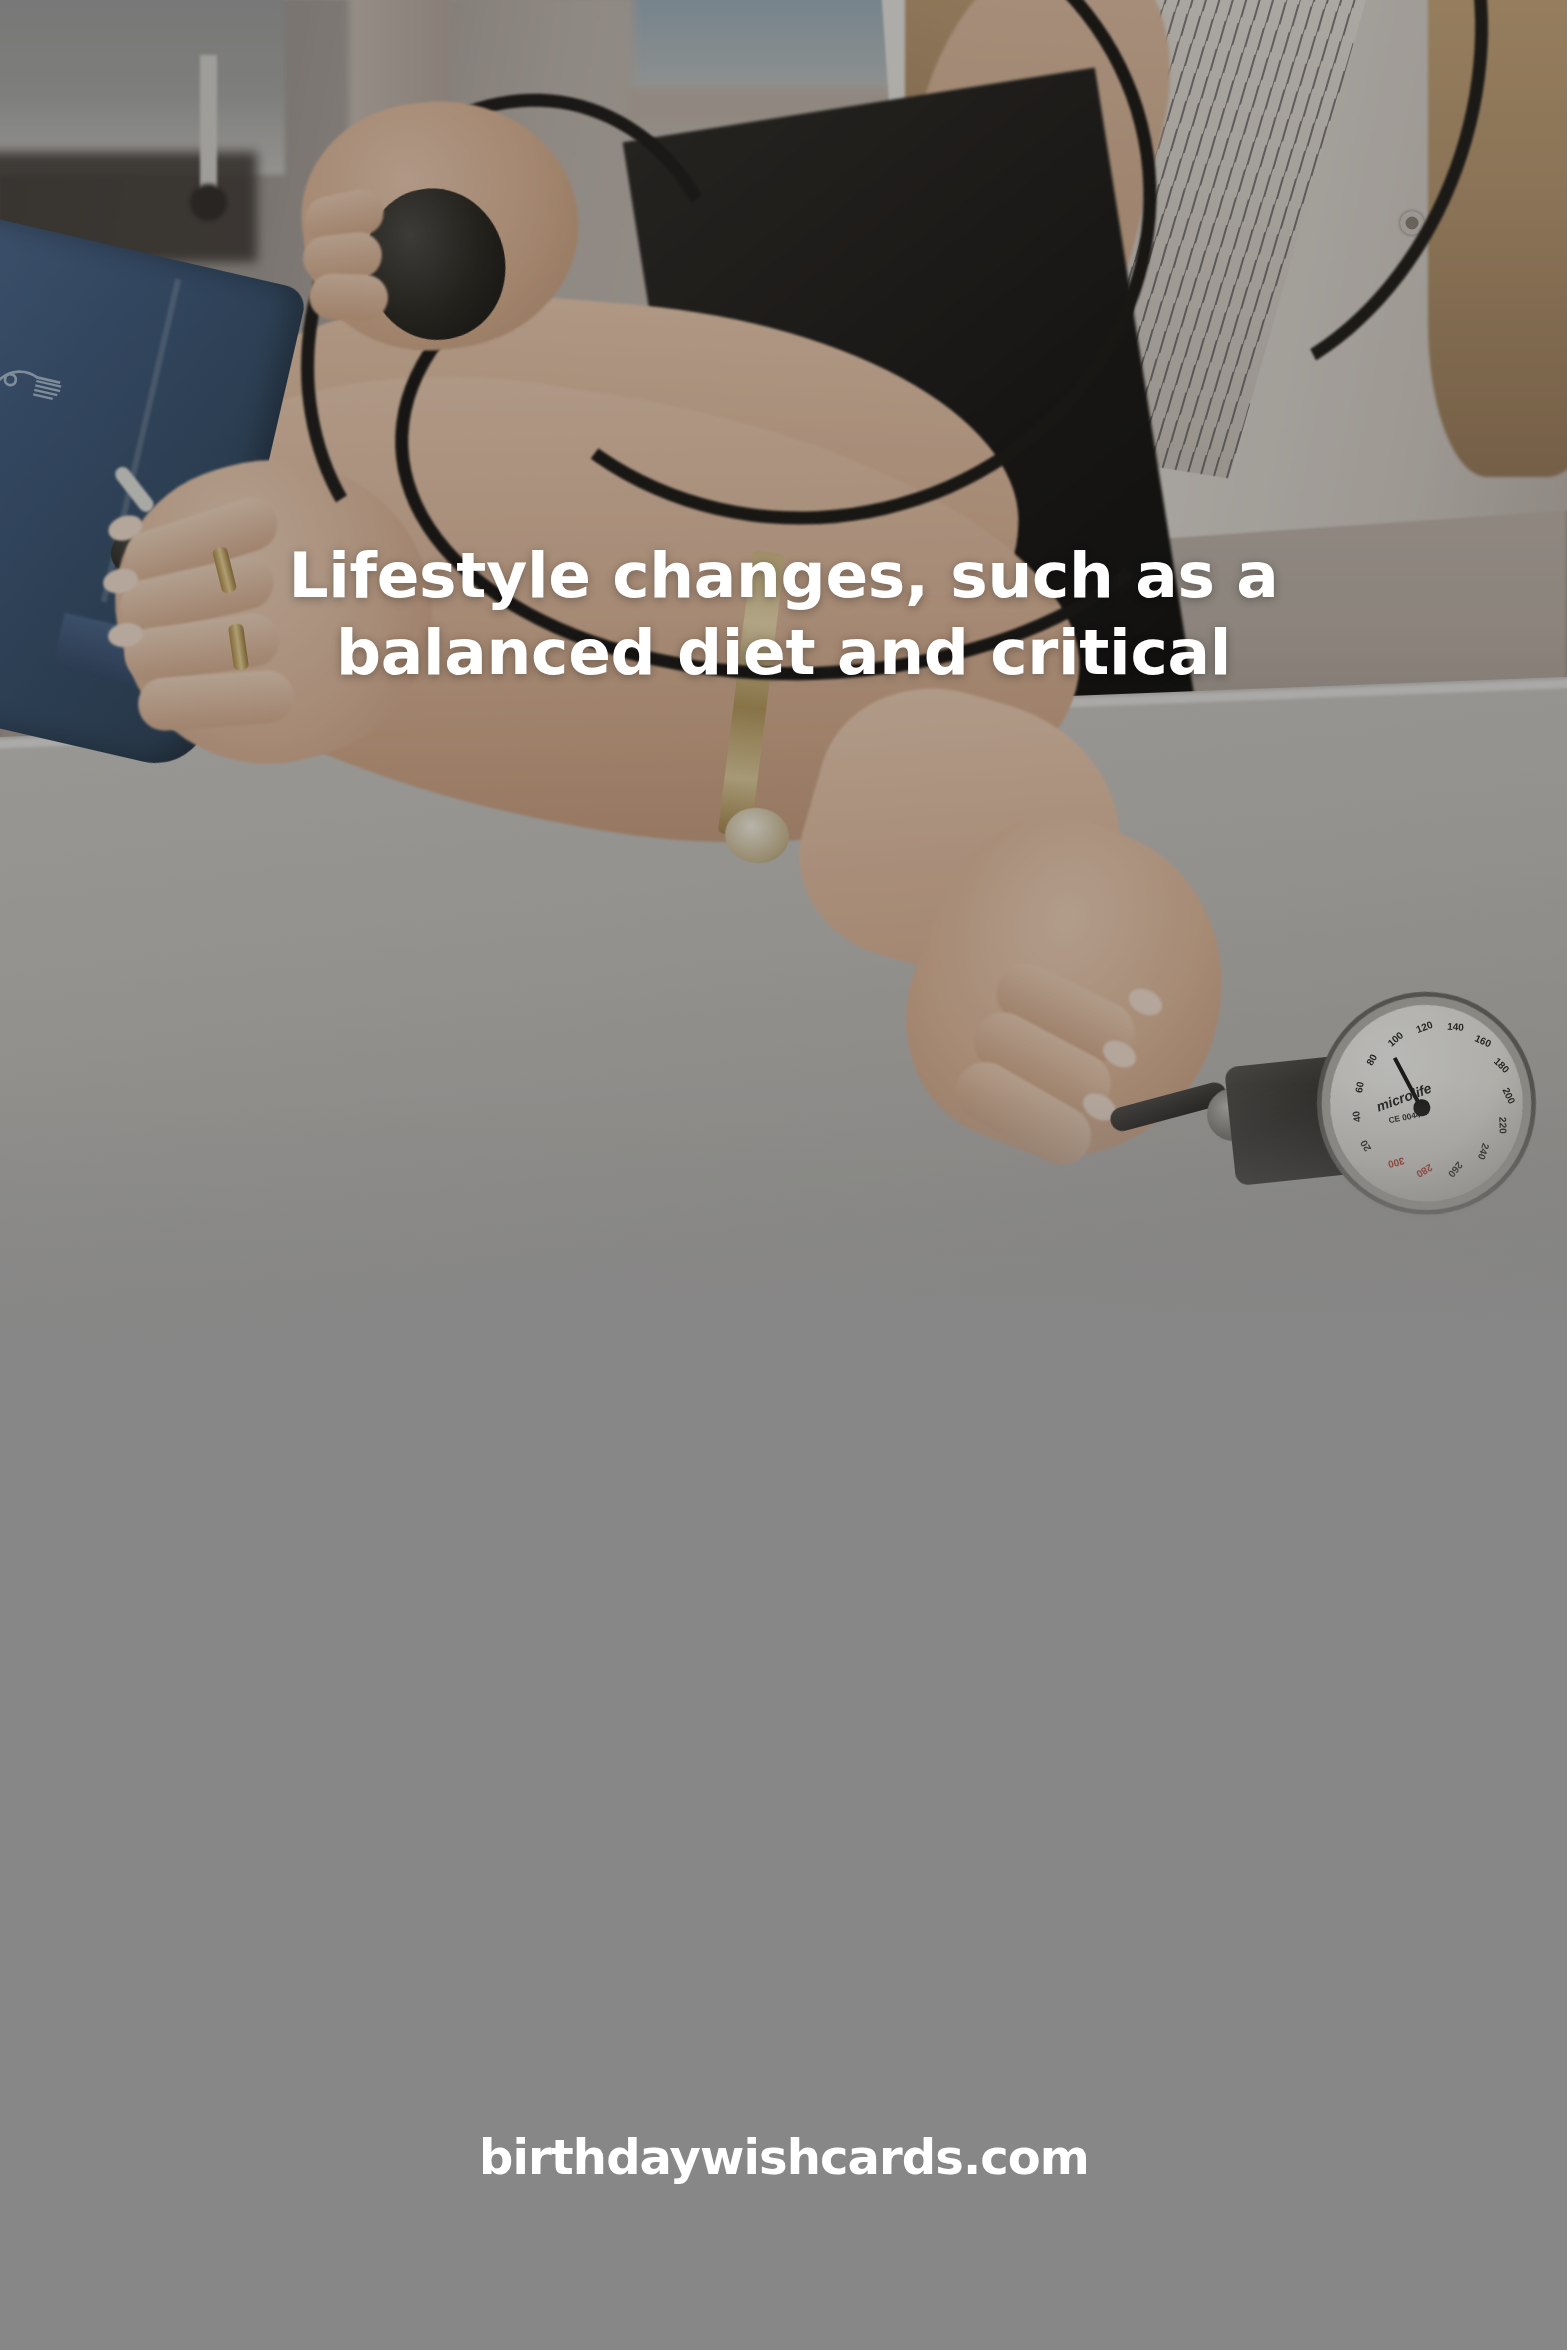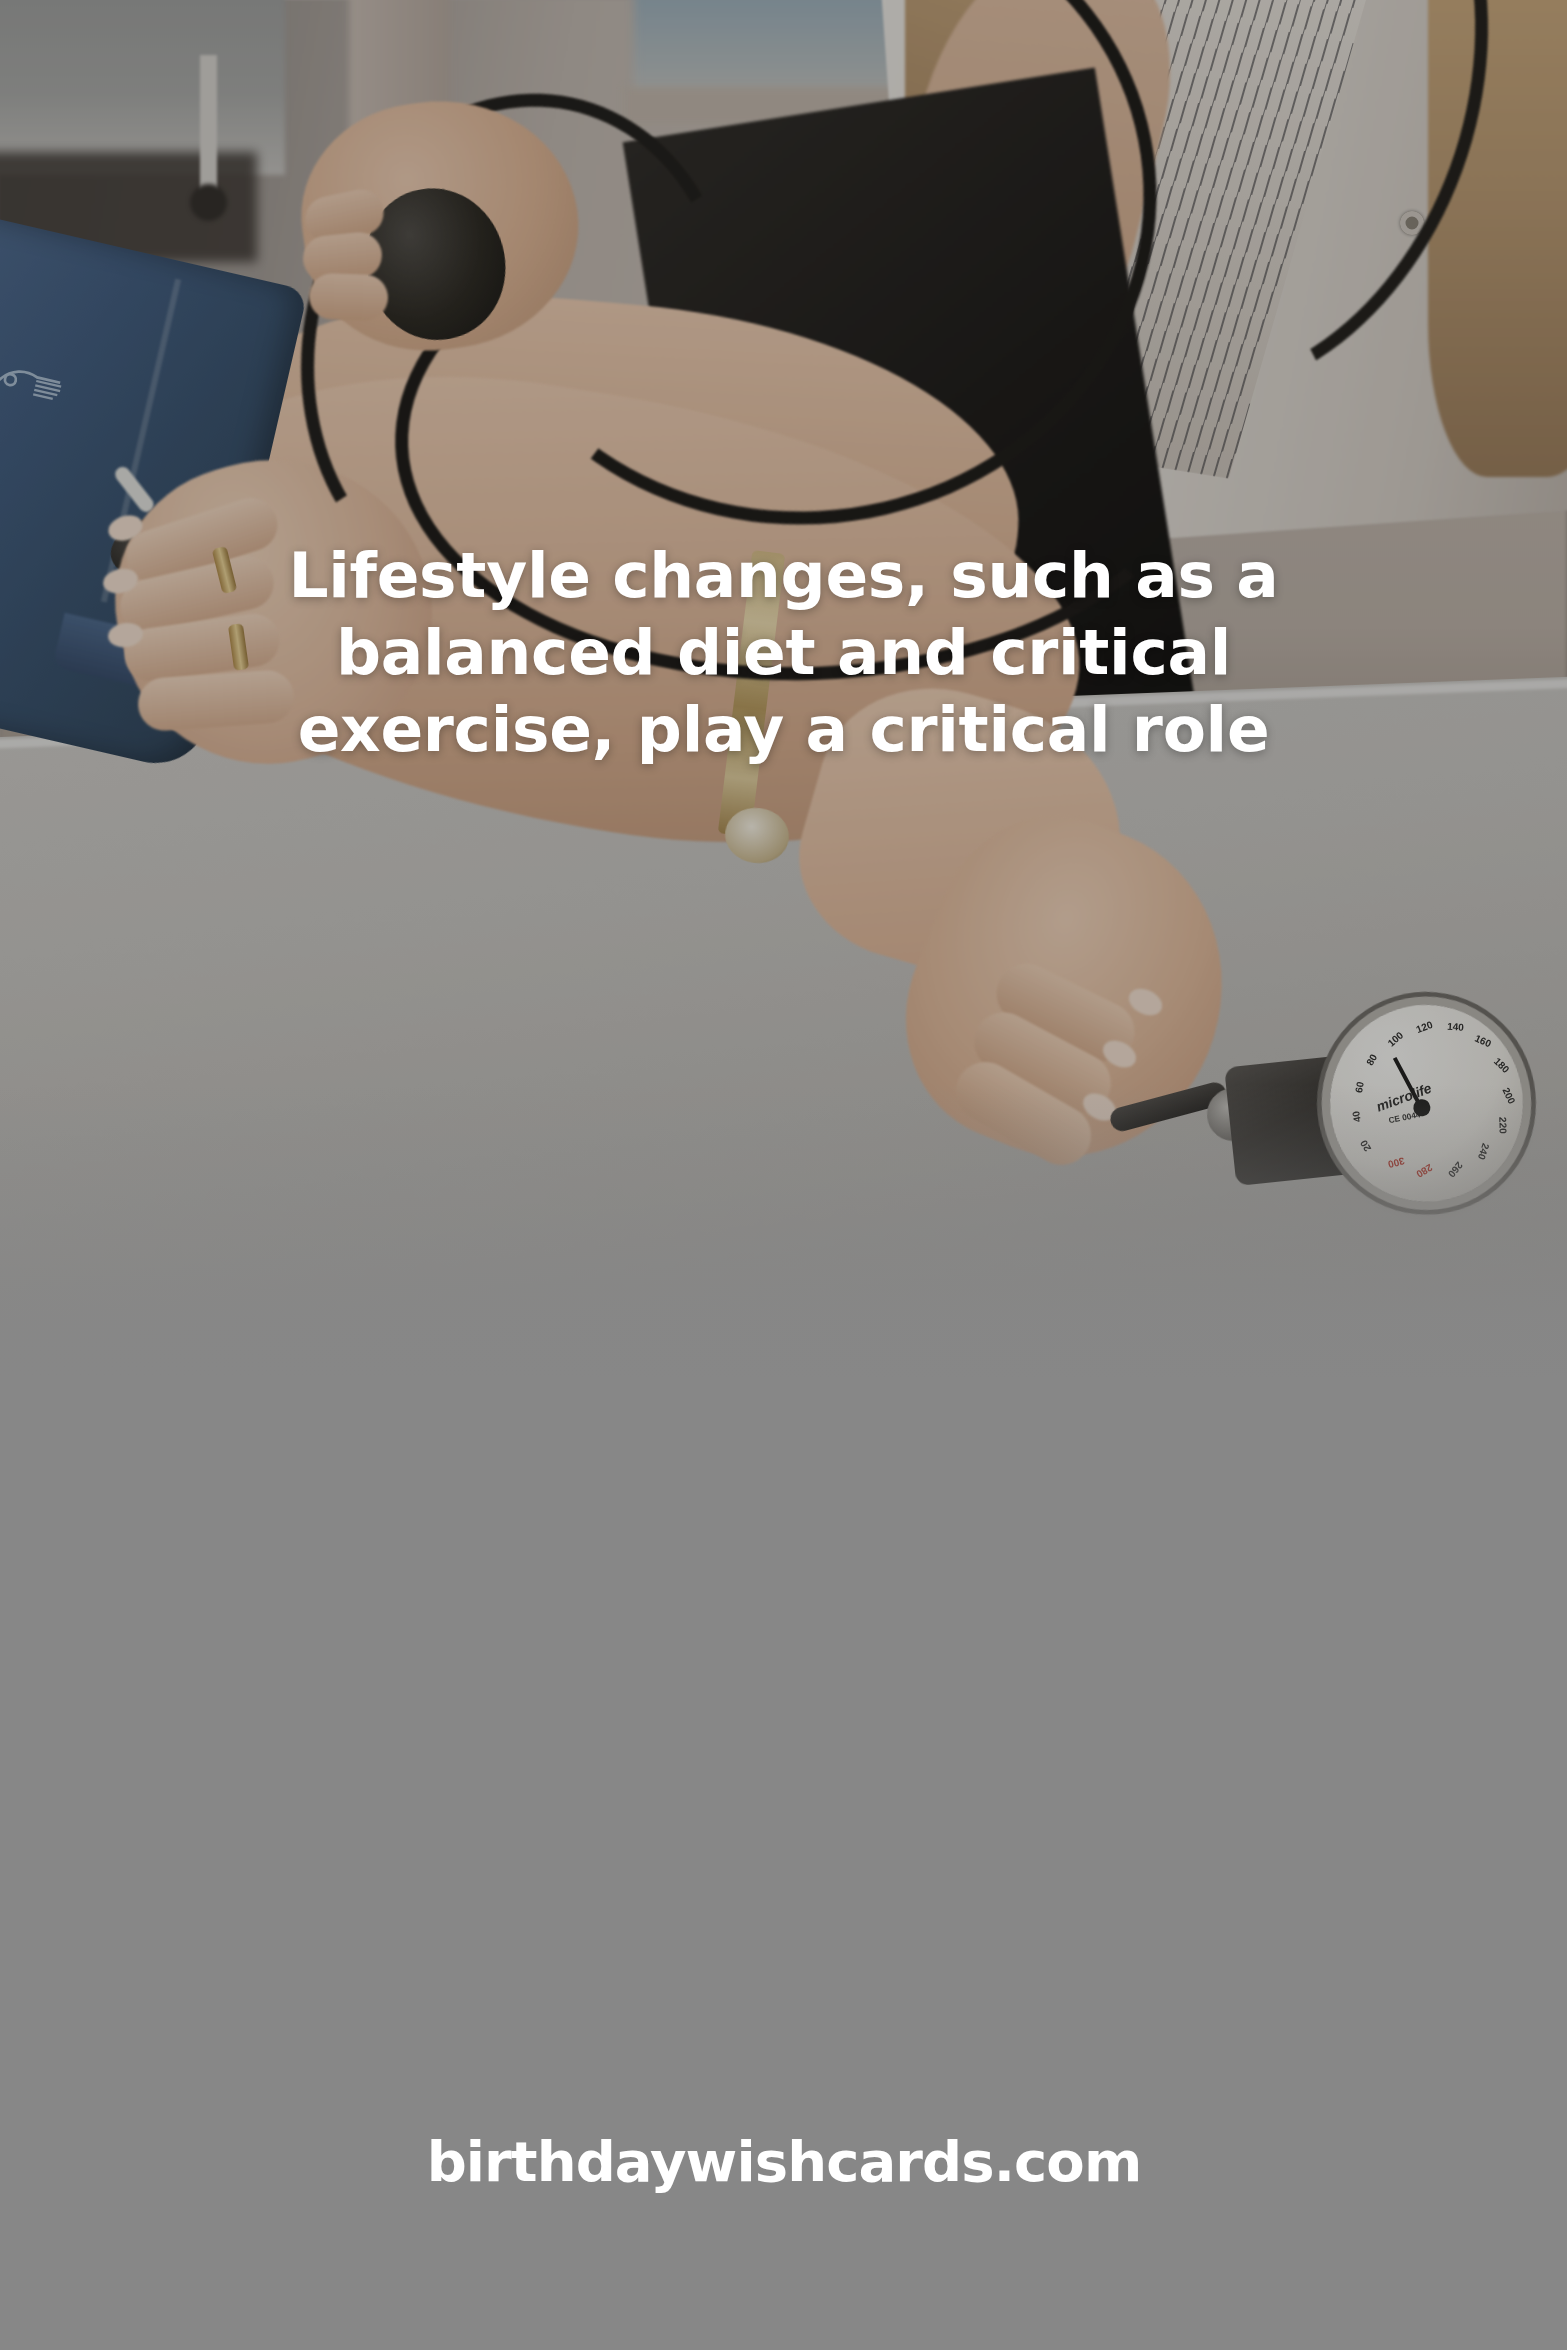--- a/index.html
+++ b/index.html
@@ -404,21 +404,21 @@
     text-shadow:0 1.8px 9.2px rgba(0,0,0,.3);
   }
   .subcopy .line { display:block;text-align:center; }
   .footer {
     position:absolute;
     left:0; top:2129px; width:1568px;
     text-align:center;
     color:#ffffff;
     font-family:"DejaVu Sans", sans-serif;
     font-weight:bold;
-    font-size:56px;
+    font-size:48px;
     letter-spacing:-0.9px;
   }
 </style>
 </head>
 <body>
 
 <div id="card">
 
   <div id="photo">
 
@@ -523,20 +523,19 @@
     <div class="photo-dim"></div>
     <div class="photo-fade"></div>
   </div>
 
   <div id="text-layer">
 
 
     <div class="subcopy">
       <span class="line">Lifestyle changes, such as a</span>
       <span class="line">balanced diet and critical</span>
-      <span class="line">exercise, play a critical role</span>
     </div>
 
     <div class="footer">birthdaywishcards.com</div>
   </div>
 
 </div>
 
 
 </body></html>

